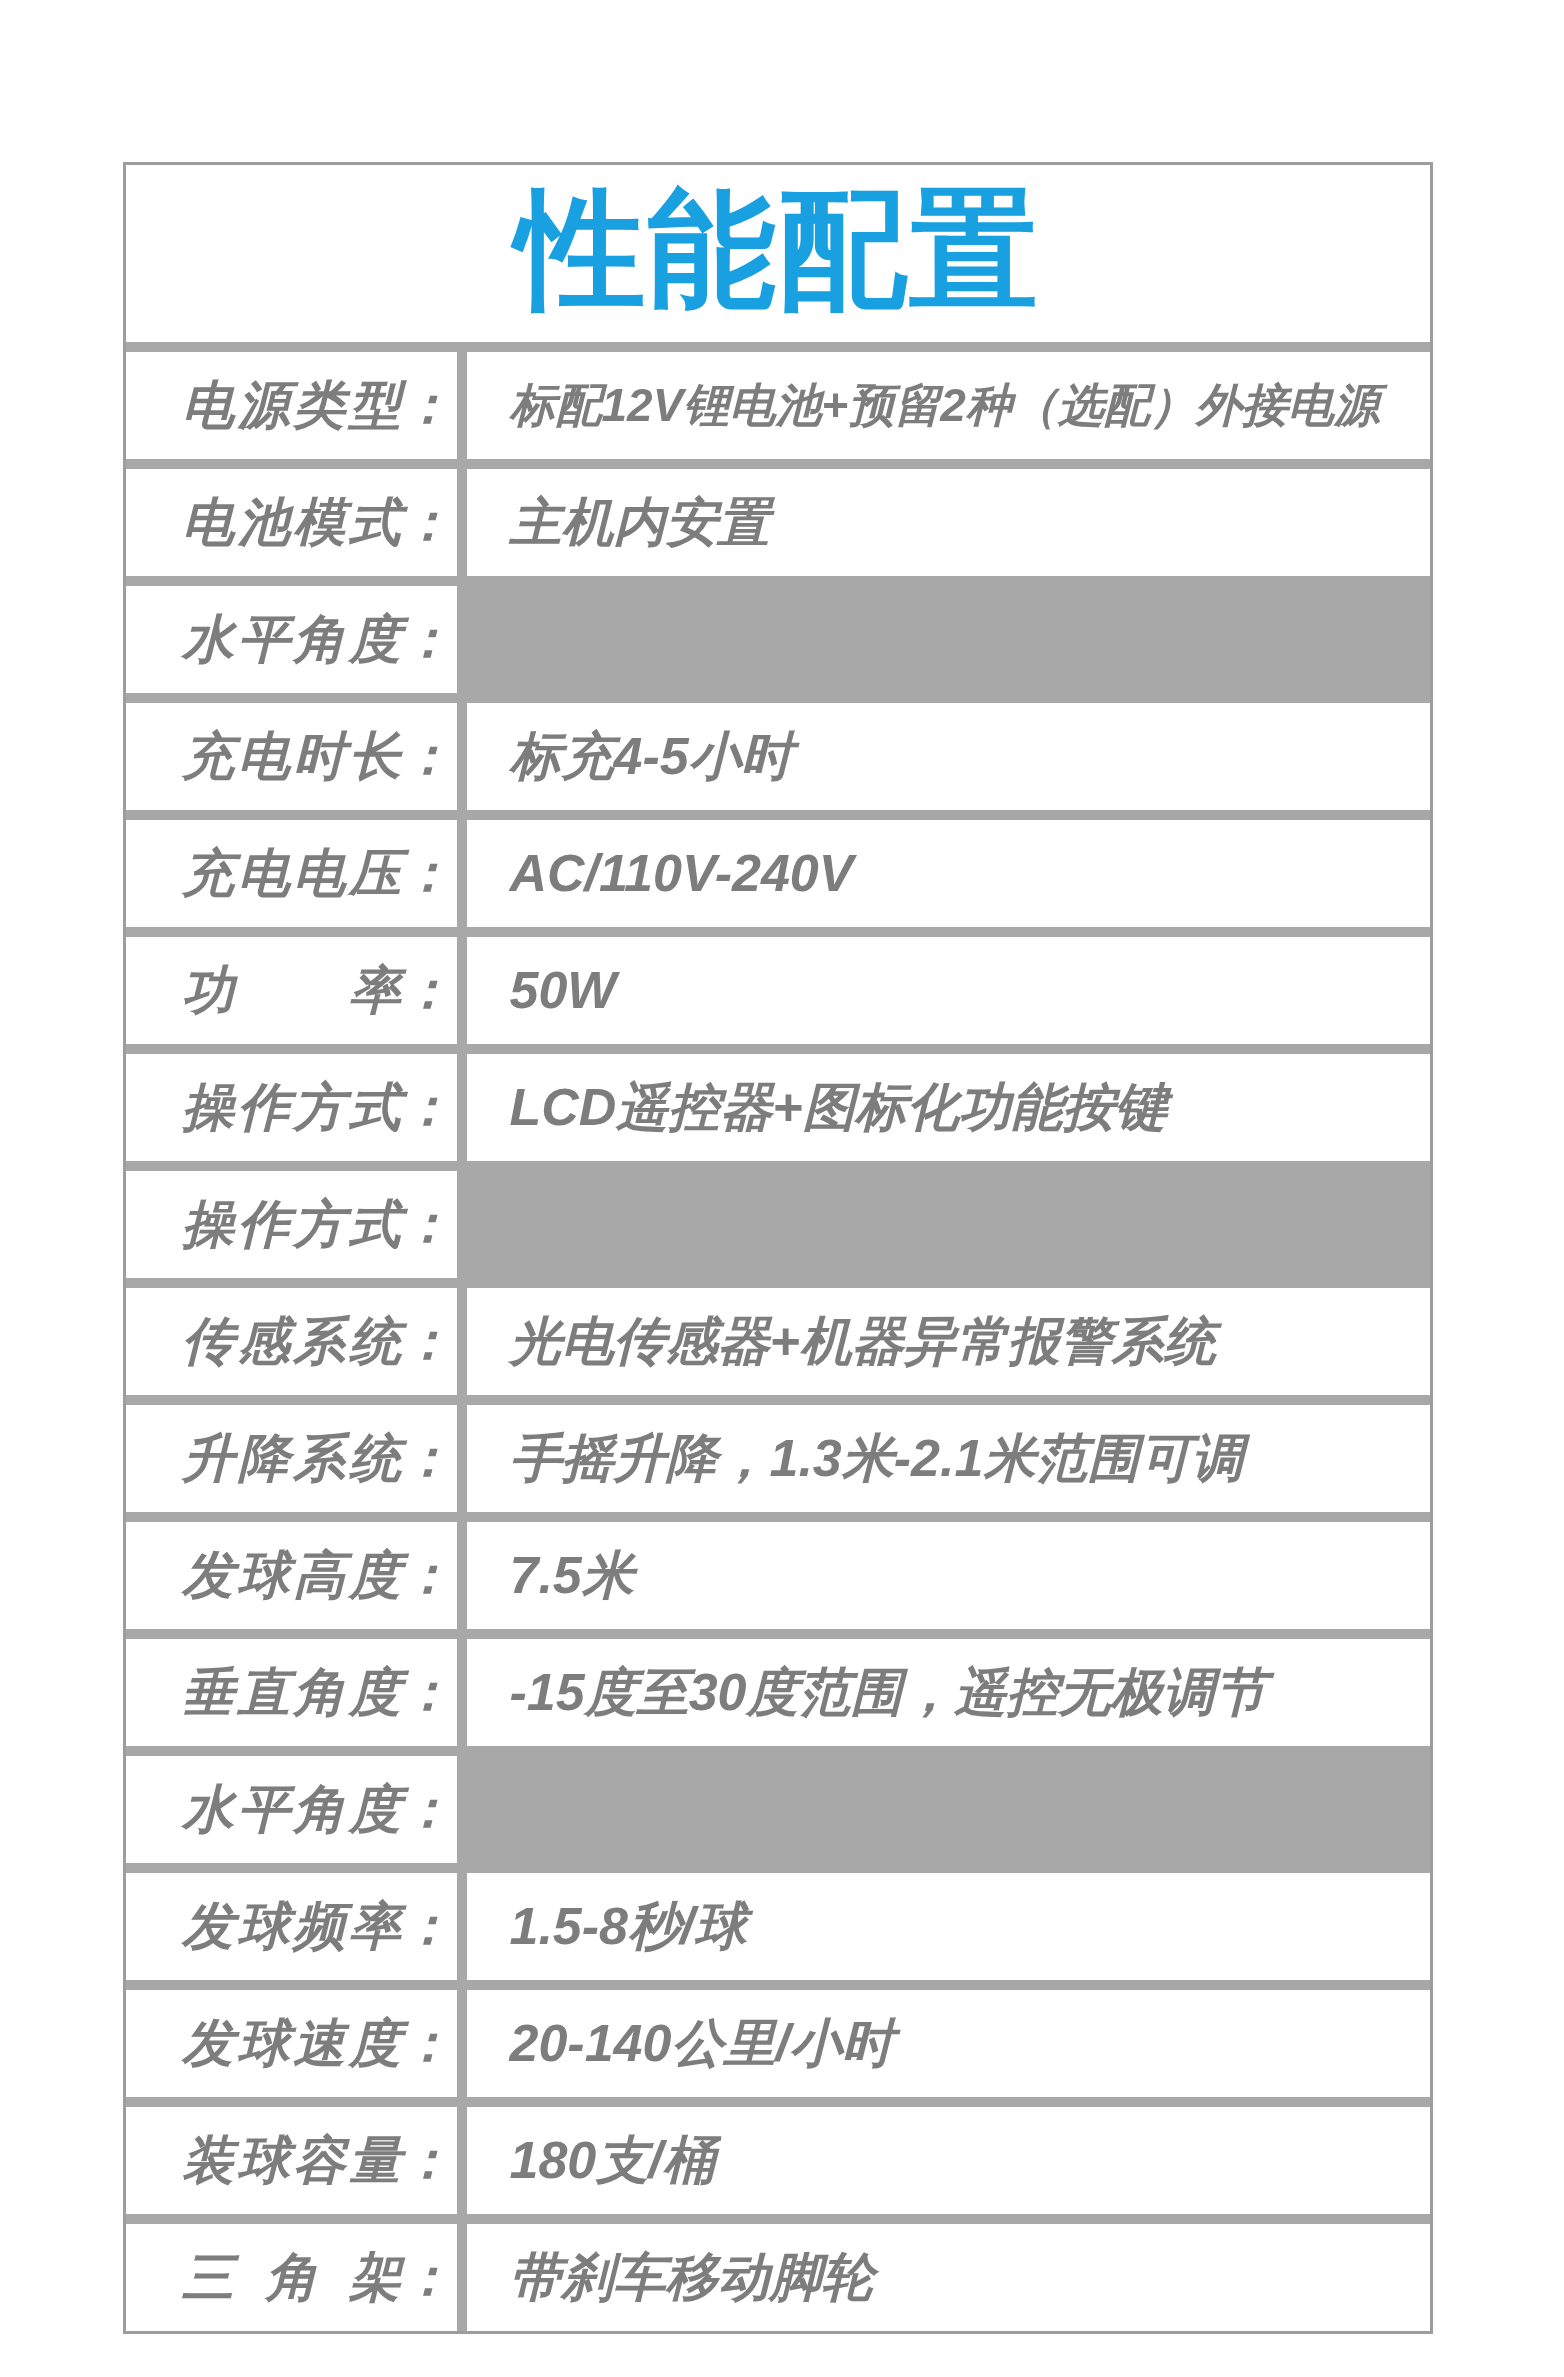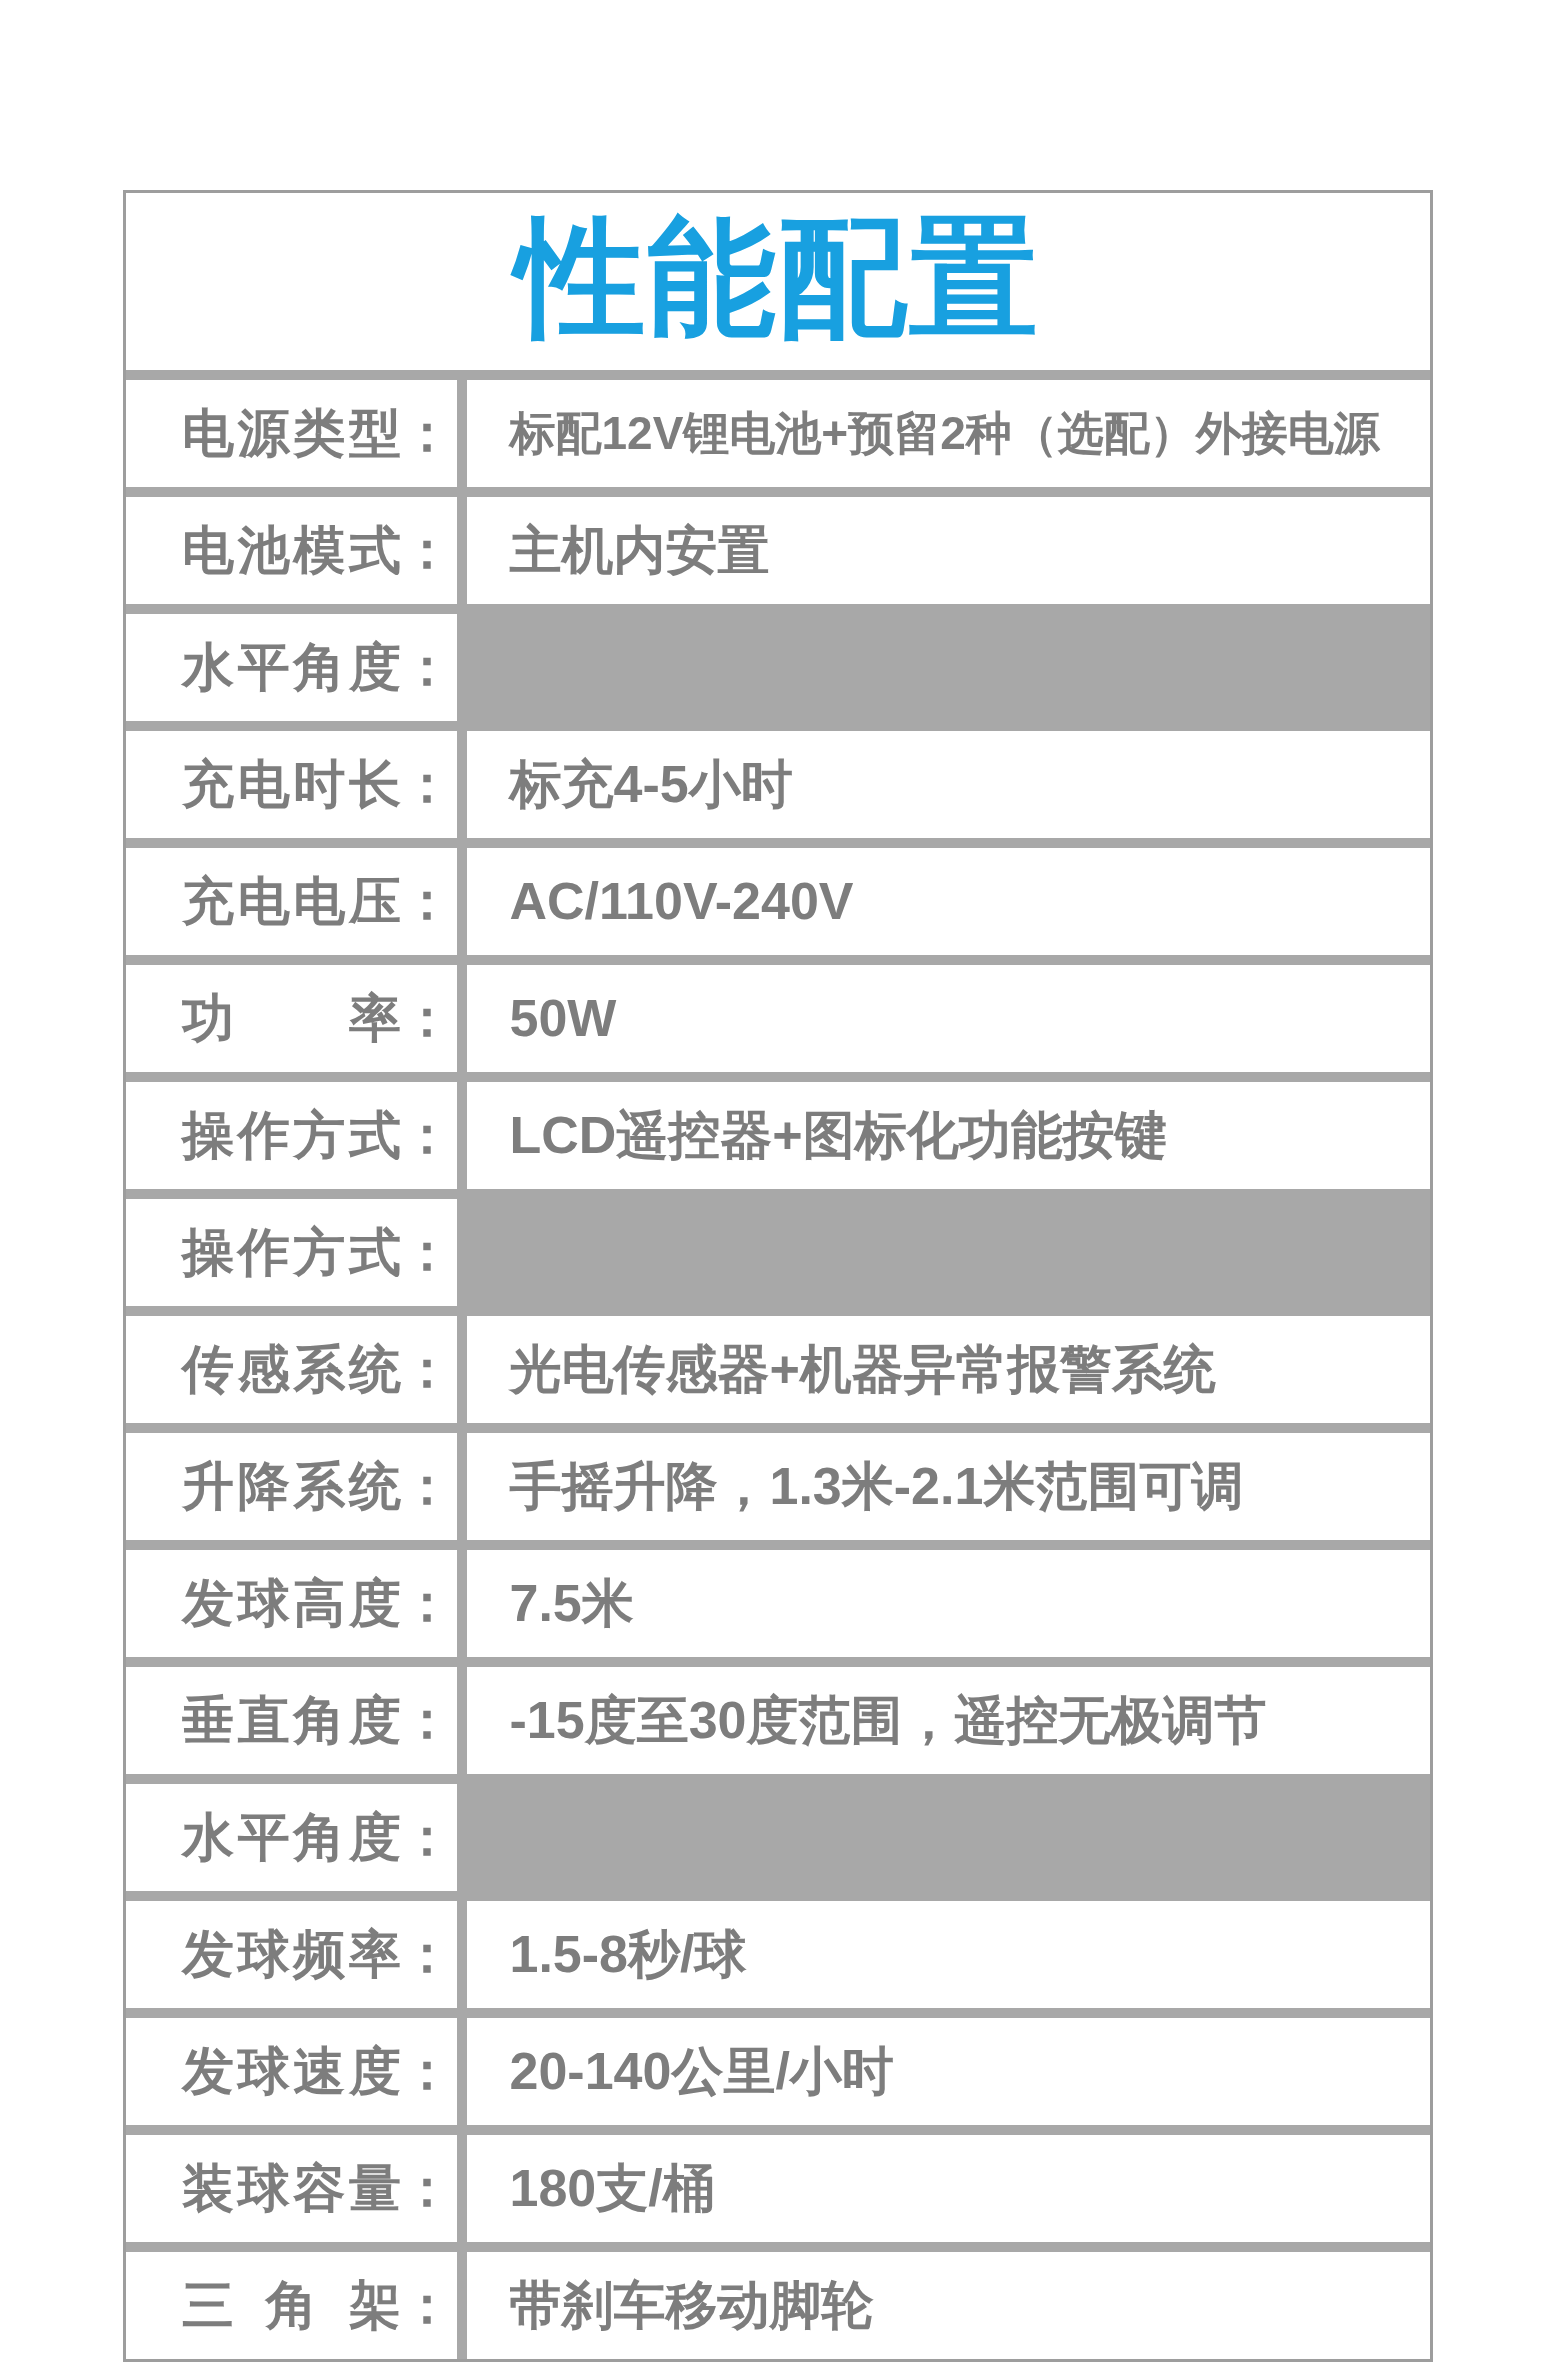--- a/index.html
+++ b/index.html
@@ -10,21 +10,21 @@
   body {
     width: 1565px;
     height: 2452px;
     position: relative;
     overflow: hidden;
     font-family: "Liberation Sans", "DejaVu Sans", sans-serif;
   }
   .spec-table {
     position: absolute;
     left: 123px;
-    top: 190px;
+    top: 162px;
     width: 1310px;
     height: 2172px;
     box-sizing: border-box;
     background: #a8a8a8;           
     border: 3.8px solid #9d9d9d;
     display: flex;
     flex-direction: column;
     row-gap: 9.5px;
   }
   .title-row {
@@ -52,20 +52,21 @@
   .cell {
     background: #ffffff;
     box-sizing: border-box;
     display: flex;
     align-items: center;
     color: #7d7d7d;
     font-weight: 700;
     font-size: 52px;
     line-height: 1.1;
     white-space: nowrap;
+    font-style: italic;
   }
   .cell.label {
     flex: 0 0 331px;
     width: 331px;
     padding-left: 56px;
   }
   .label-text {
     display: inline-block;
     width: 219px;
     text-align: justify;

